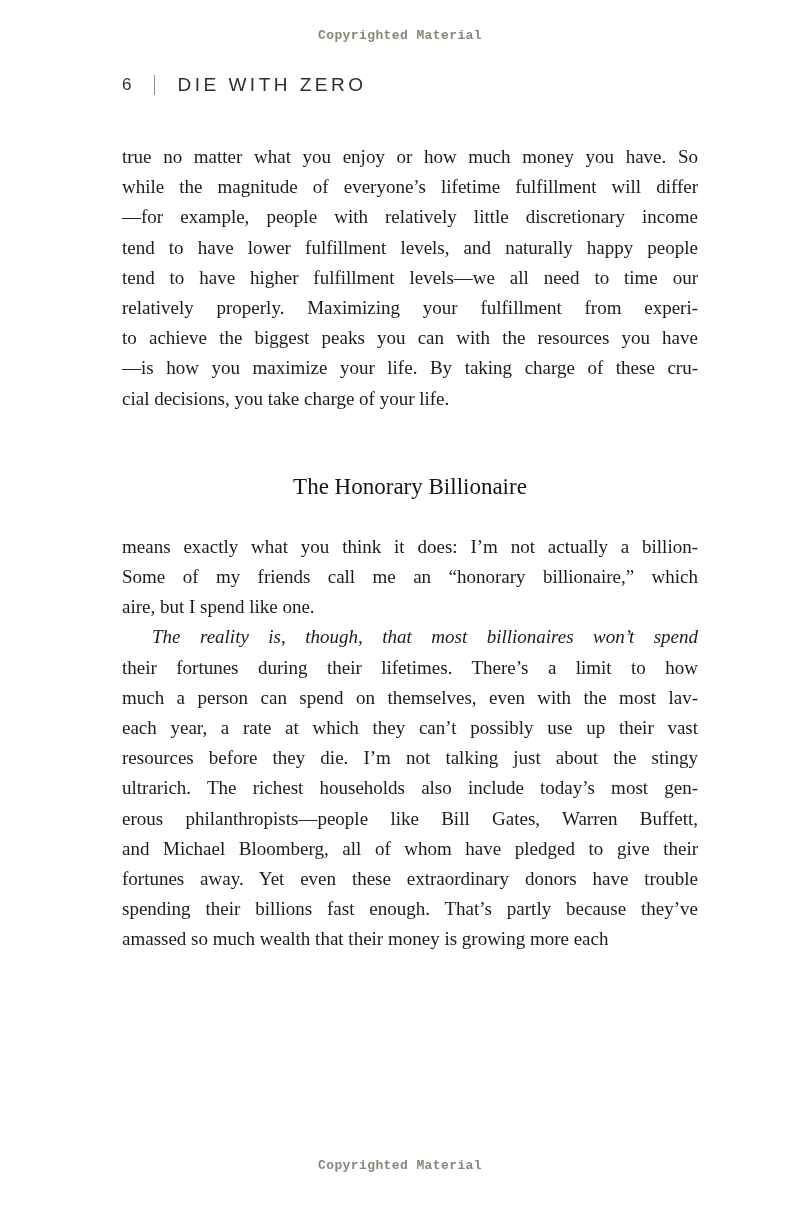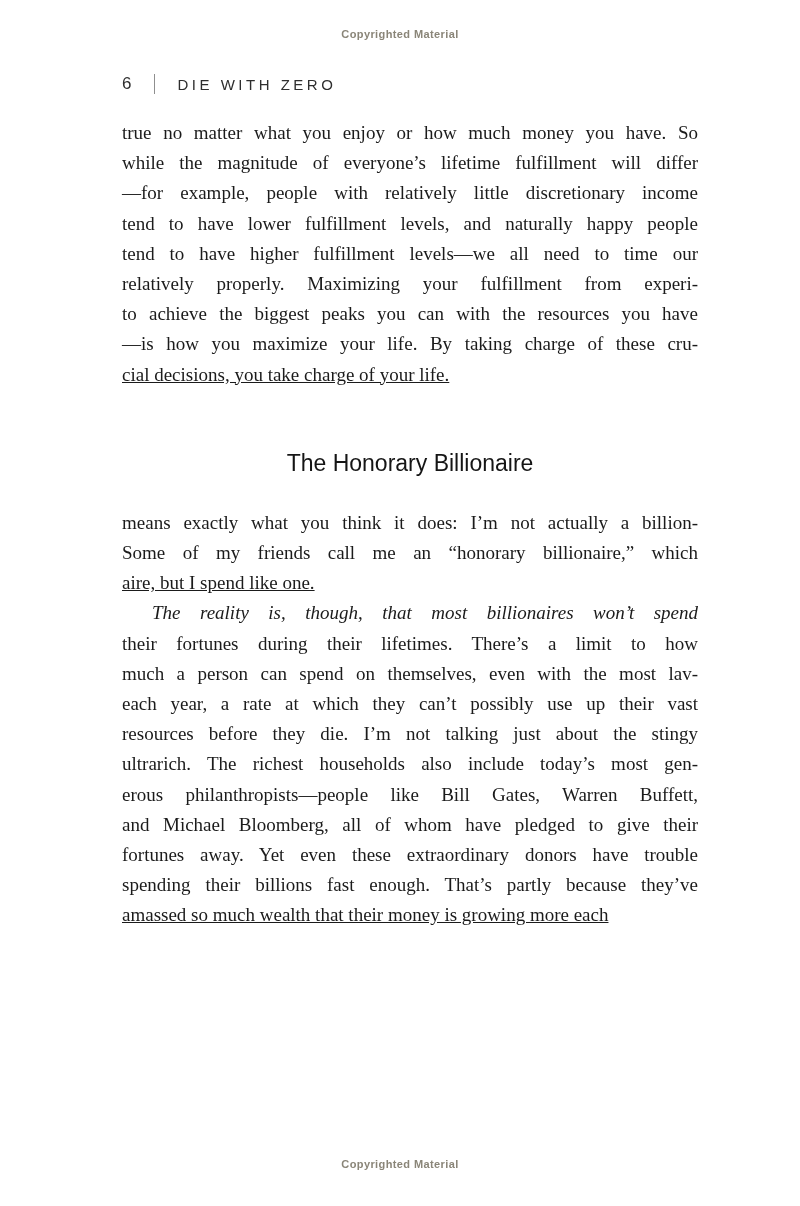--- a/index.html
+++ b/index.html
@@ -9,22 +9,22 @@
     height: 1206px;
     position: relative;
     font-family: "Liberation Serif", serif;
     overflow: hidden;
   }
   .copyright {
     position: absolute;
     left: 0;
     width: 100%;
     text-align: center;
-    font-family: Liberation Sans, sans-serif;
-    font-size: 11px;
+    font-family: Liberation Mono, monospace;
+    font-size: 13px;
     font-weight: bold;
     letter-spacing: 0.4px;
     color: var(--muted, #8a8578);
   }
   .copyright.top { top: 28px; }
   .copyright.bottom { top: 1158px; }
 
   .page-header {
     position: absolute;
     top: 74px;
@@ -34,39 +34,39 @@
     font-family: "Liberation Sans", sans-serif;
     color: var(--header, #2e2e2e);
   }
   .page-number { font-size: 17px; letter-spacing: 1px; }
   .header-divider {
     width: 1px;
     height: 20px;
     background: #8f8f8f;
     margin: 0 22px;
   }
-  .book-title { font-size: 15px; letter-spacing: 3.5px; }
+  .book-title { font-size: 19px; letter-spacing: 3.5px; }
 
   .body-text {
     position: absolute;
-    top: 118px;
+    top: 142px;
     left: 122px;
     width: 576px;
     color: var(--text, #1b1b1b);
   }
   .line {
     font-size: 19px;
     line-height: 30.2px;
     text-align: justify;
     text-align-last: justify;
   }
-  .line.last { text-align-last: left; text-decoration: underline; }
+  .line.last { text-align-last: left; }
   .paragraph.indent .line:first-child { text-indent: 30px; font-style: italic; }
   .section-heading {
-    font-family: Liberation Sans, sans-serif;
+    font-family: Liberation Serif, serif;
     font-size: 23px;
     color: #151515;
     text-align: center;
     line-height: 30px;
     margin: 58px 0 30px;
   }
 </style>
 </head>
 <body>
 

